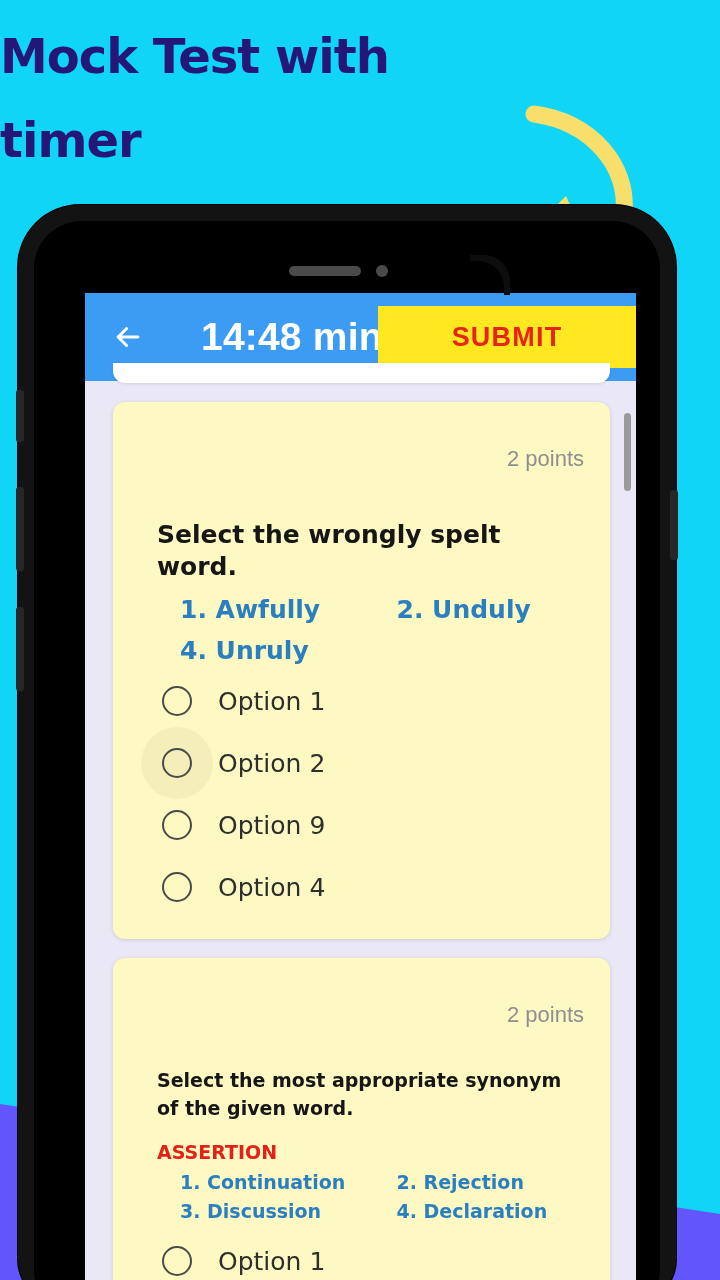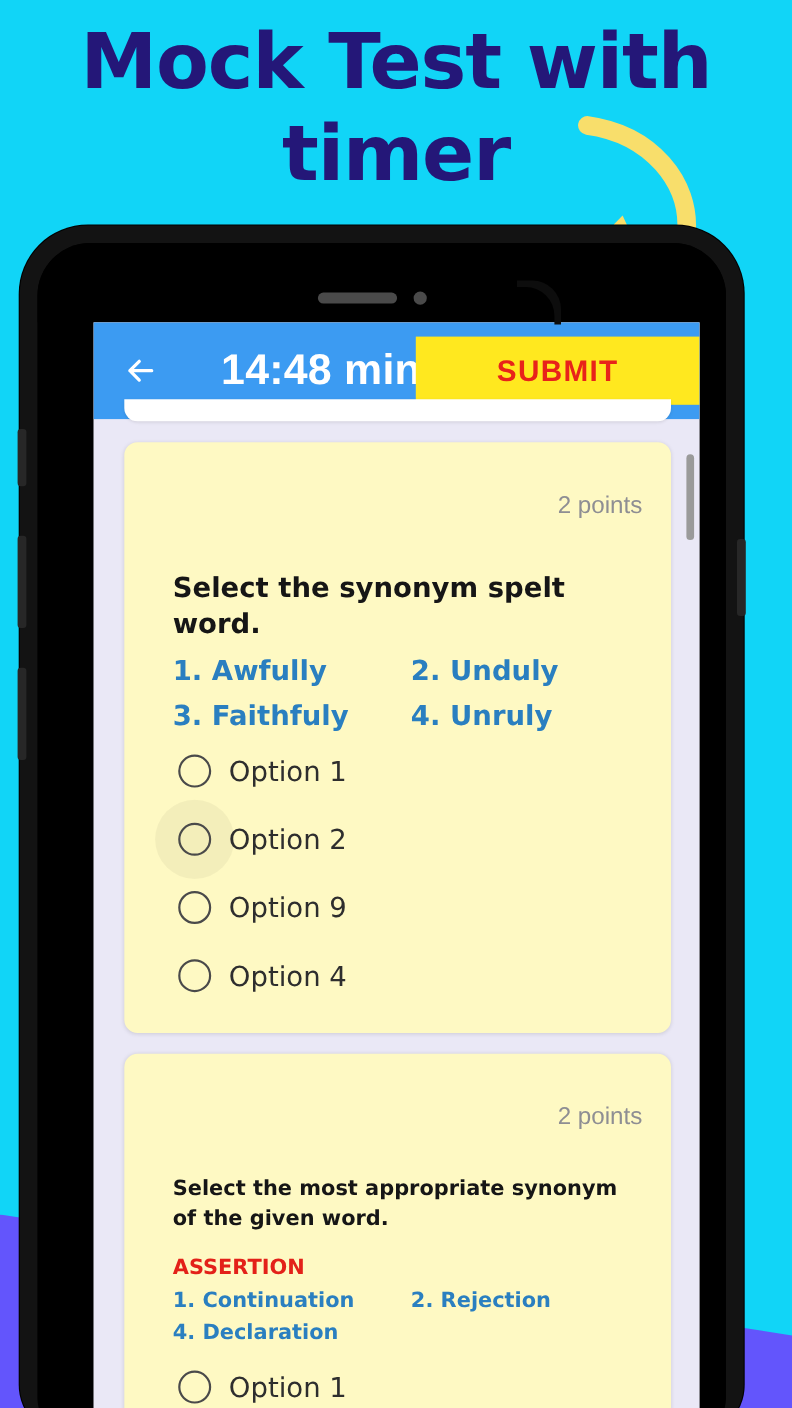--- a/index.html
+++ b/index.html
@@ -31,25 +31,24 @@
     background: #6355FC;
     clip-path: polygon(0 1104px, 720px 1214px, 720px 1280px, 0 1280px);
   }
 
   
   .headline {
     position: absolute;
     left: 0;
     top: 14px;
     width: 720px;
-    text-align: center;
     color: #241778;
     font-family: "DejaVu Sans", sans-serif;
     font-weight: 700;
-    font-size: 70px;
+    font-size: 48px;
     line-height: 84px;
     letter-spacing: -1px;
     white-space: pre-line;
   }
 
   
   .arrow {
     position: absolute;
     left: 520px;
     top: 100px;
@@ -249,20 +248,21 @@
 
   .opt-grid {
     display: grid;
     grid-template-columns: 1fr 1fr;
     column-gap: 8px;
   }
   .opt-text {
     color: #2A7FC0;
     font-weight: 700;
     font-family: "DejaVu Sans", sans-serif;
+    margin-left: 23px;
   }
   .q1-grid .opt-text { font-size: 25px; line-height: 41px; }
   .q2-grid .opt-text { font-size: 19px; line-height: 29px; }
 
   .radio-list {
     position: absolute;
     left: 36px;
     right: 20px;
   }
   .q1-radios { top: 268px; }
@@ -291,21 +291,21 @@
     width: 30px;
     height: 30px;
     border: 2.6px solid #4A4A4A;
     border-radius: 50%;
     margin-left: 13px;
     box-sizing: border-box;
     background: transparent;
   }
   .radio-label {
     position: relative;
-    margin-left: 16px;
+    margin-left: 26px;
     color: #2E2E2E;
     font-size: 25px;
     font-family: "DejaVu Sans", sans-serif;
   }
 
   
   .scrollbar-track {
     position: absolute;
     right: 2px;
     top: 0;
@@ -362,25 +362,24 @@
         </div>
 
         <div class="scroll-body">
 
           <div class="card-stub"></div>
 
           <div class="card card-1">
             <div class="points">2 points</div>
 
             <div class="q-block q1-block">
-              <p class="q-title q1-title">Select the synonym spelt word.</p>
+              <p class="q-title q1-title">Select the wrongly spelt word.</p>
               <div class="opt-grid q1-grid">
                 <span class="opt-text">1. Awfully</span>
                 <span class="opt-text">2. Unduly</span>
-                <span class="opt-text">3. Faithfuly</span>
                 <span class="opt-text">4. Unruly</span>
               </div>
             </div>
 
             <div class="radio-list q1-radios">
               <div class="radio-row">
                 <span class="radio-circle"></span>
                 <span class="radio-label">Option 1</span>
               </div>
               <div class="radio-row">
@@ -401,20 +400,21 @@
 
           <div class="card card-2">
             <div class="points">2 points</div>
 
             <div class="q-block q2-block">
               <p class="q-title q2-title">Select the most appropriate synonym of the given word.</p>
               <p class="q-word">ASSERTION</p>
               <div class="opt-grid q2-grid">
                 <span class="opt-text">1. Continuation</span>
                 <span class="opt-text">2. Rejection</span>
+                <span class="opt-text">3. Discussion</span>
                 <span class="opt-text">4. Declaration</span>
               </div>
             </div>
 
             <div class="radio-list q2-radios">
               <div class="radio-row">
                 <span class="radio-circle"></span>
                 <span class="radio-label">Option 1</span>
               </div>
             </div>

